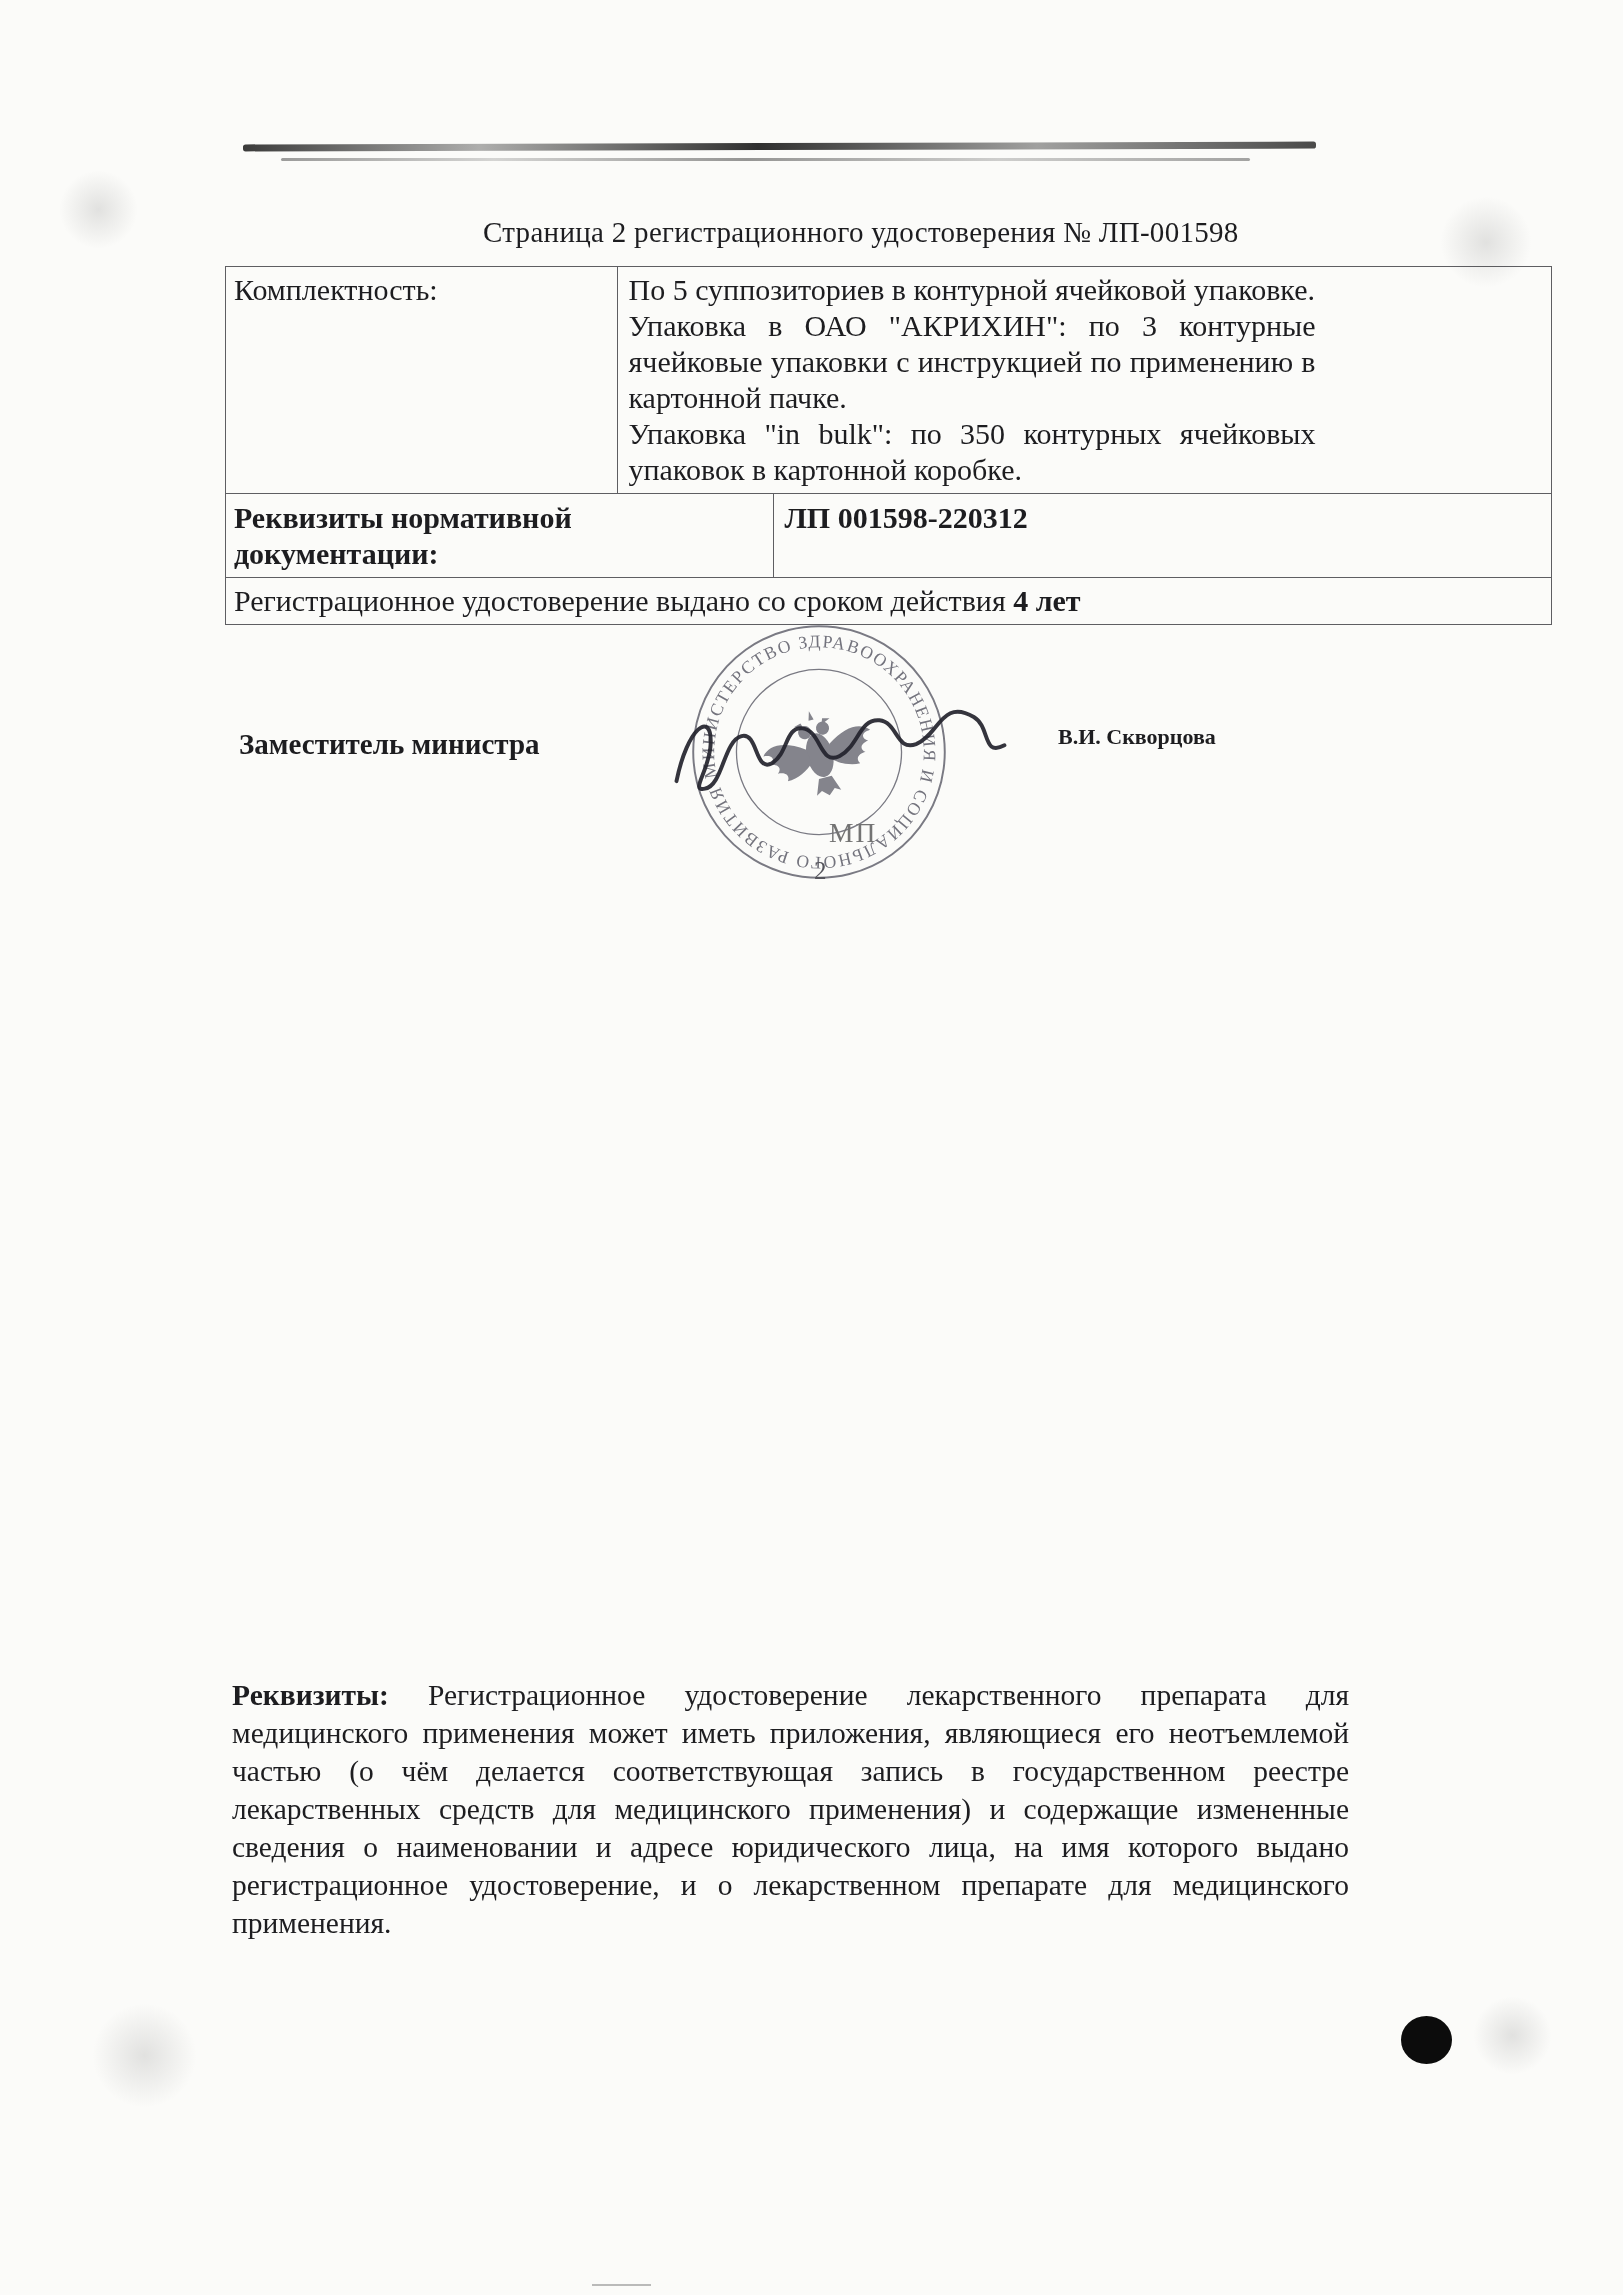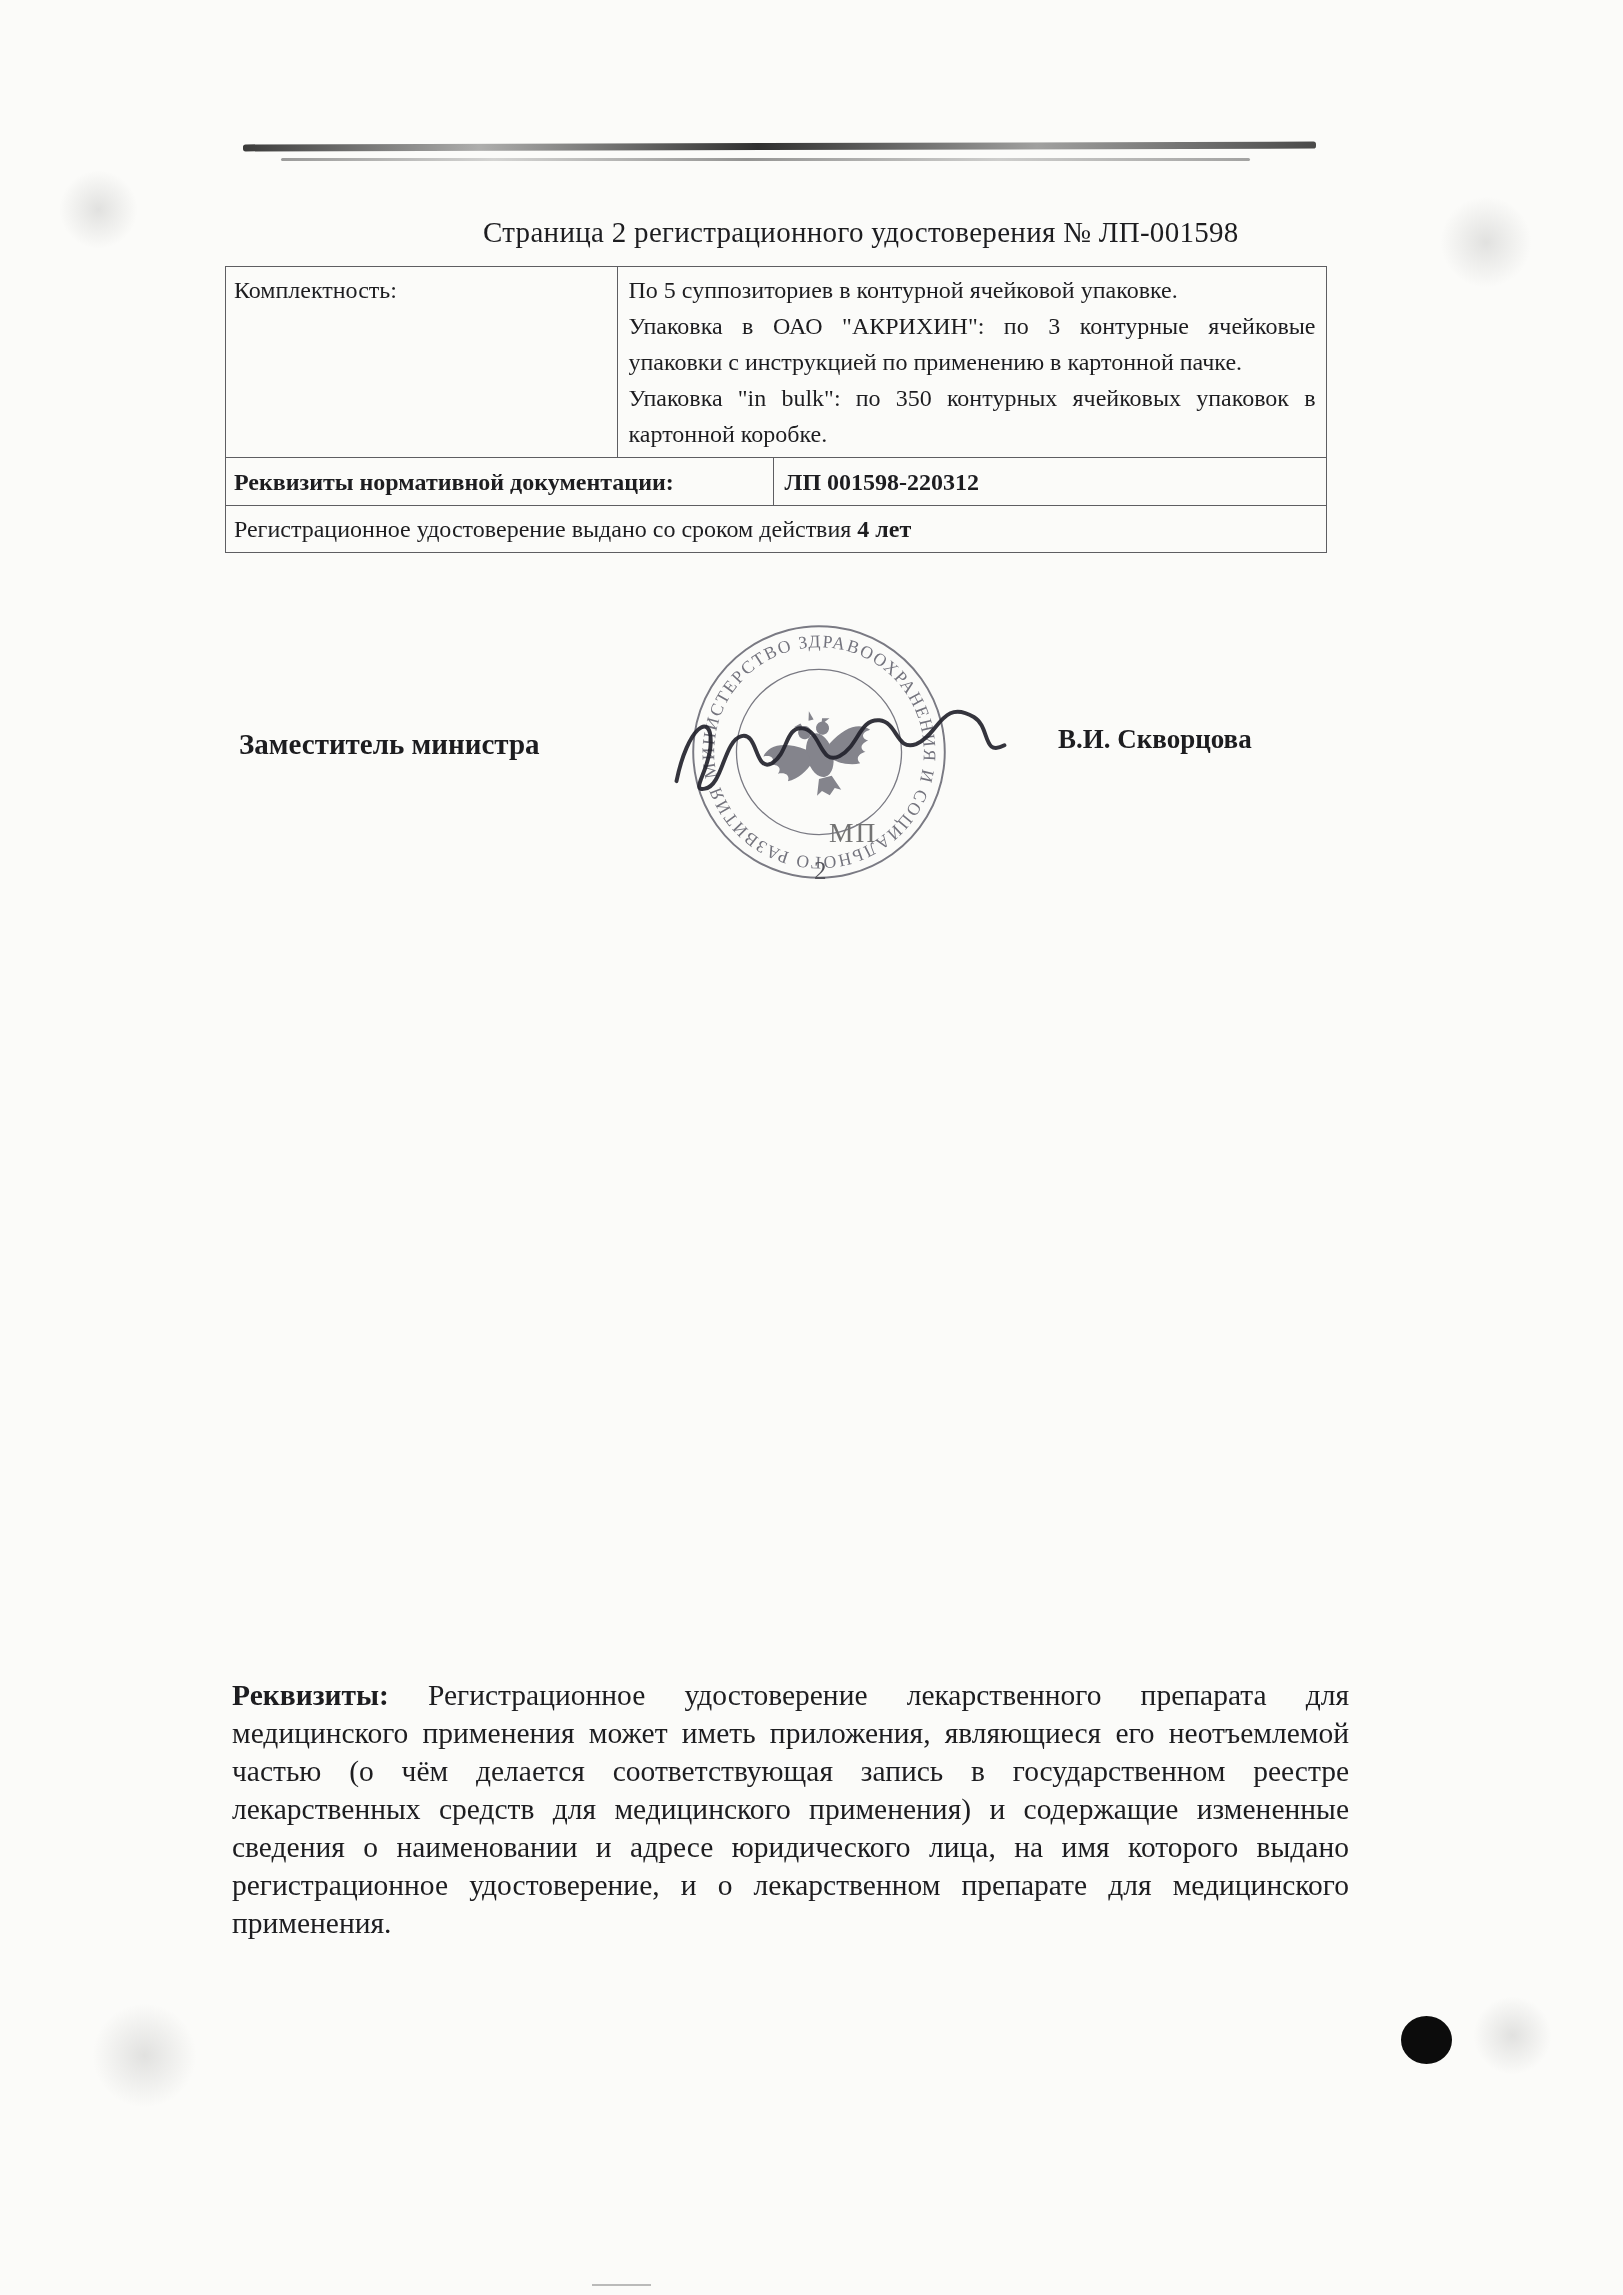--- a/index.html
+++ b/index.html
@@ -22,37 +22,37 @@
   .streak.s2 { left:281px; top:158px; width:969px; height:3.3px; opacity:.5; }
   .blob { position:absolute; border-radius:50%; background:radial-gradient(circle, rgba(90,90,90,.16), rgba(90,90,90,0) 70%); }
   .punch-dot { position:absolute; left:1401px; top:2016px; width:51px; height:48px; border-radius:50%; background:#0c0c0c; }
   .bottom-dash { position:absolute; left:592px; top:2284px; width:59px; height:2px; background:rgba(90,90,90,.4); }
 
   
   .title { position:absolute; top:216px; left:483px; font-size:29px; white-space:nowrap; letter-spacing:0.3px; }
 
   
   .doc-table {
-    position:absolute; left:225px; top:266px; width:1102px;
-    border:1.3px solid rgba(50,50,55,.78); font-size:24px;
+    position:absolute; left:225px; top:266px; width:1327px;
+    border:1.3px solid rgba(50,50,55,.78); font-size:30px;
   }
   .row { display:flex; border-bottom:1.3px solid rgba(50,50,55,.78); }
   .cell-label { padding:5.2px 7.9px; line-height:36px; }
   .cell-value { border-left:1.3px solid rgba(50,50,55,.78); padding:5.2px 10.5px; line-height:36px; }
   .row1 .cell-label { width:391px; }
   .row1 .cell-value { width:709px; text-align:justify; }
   .row1 .cell-value p { margin:0; }
   .row2 .cell-label { width:547px;font-weight:bold; }
   .row2 .cell-value { flex:1; font-weight:bold; }
   .row3 { padding:5.2px 7.9px; line-height:36px; }
   .b { font-weight:bold; }
 
   
   .sig-label { position:absolute; left:239px; top:728px; font-size:29px; font-weight:bold; }
-  .sig-name  { position:absolute; left:1058px; top:724px; font-size:27px; font-weight:bold; }
+  .sig-name  { position:absolute; left:1058px; top:724px; font-size:22px; font-weight:bold; }
   .stamp { position:absolute; left:688px; top:621px; width:262px; height:262px; opacity:.82; transform:rotate(-14deg); }
   .autograph { position:absolute; left:653px; top:666px; width:367px; height:144px; transform:rotate(-6deg); }
   .mp { position:absolute; left:829px; top:817px; font-size:27.5px; letter-spacing:2px; color:#737373; }
   .pagenum { position:absolute; left:814px; top:857px; font-size:25px; color:#55555c; }
 
   
   .note {
     position:absolute; left:232px; top:1676px; width:1117px;
     font-size:29.5px; line-height:38px; text-align:justify;
   }

